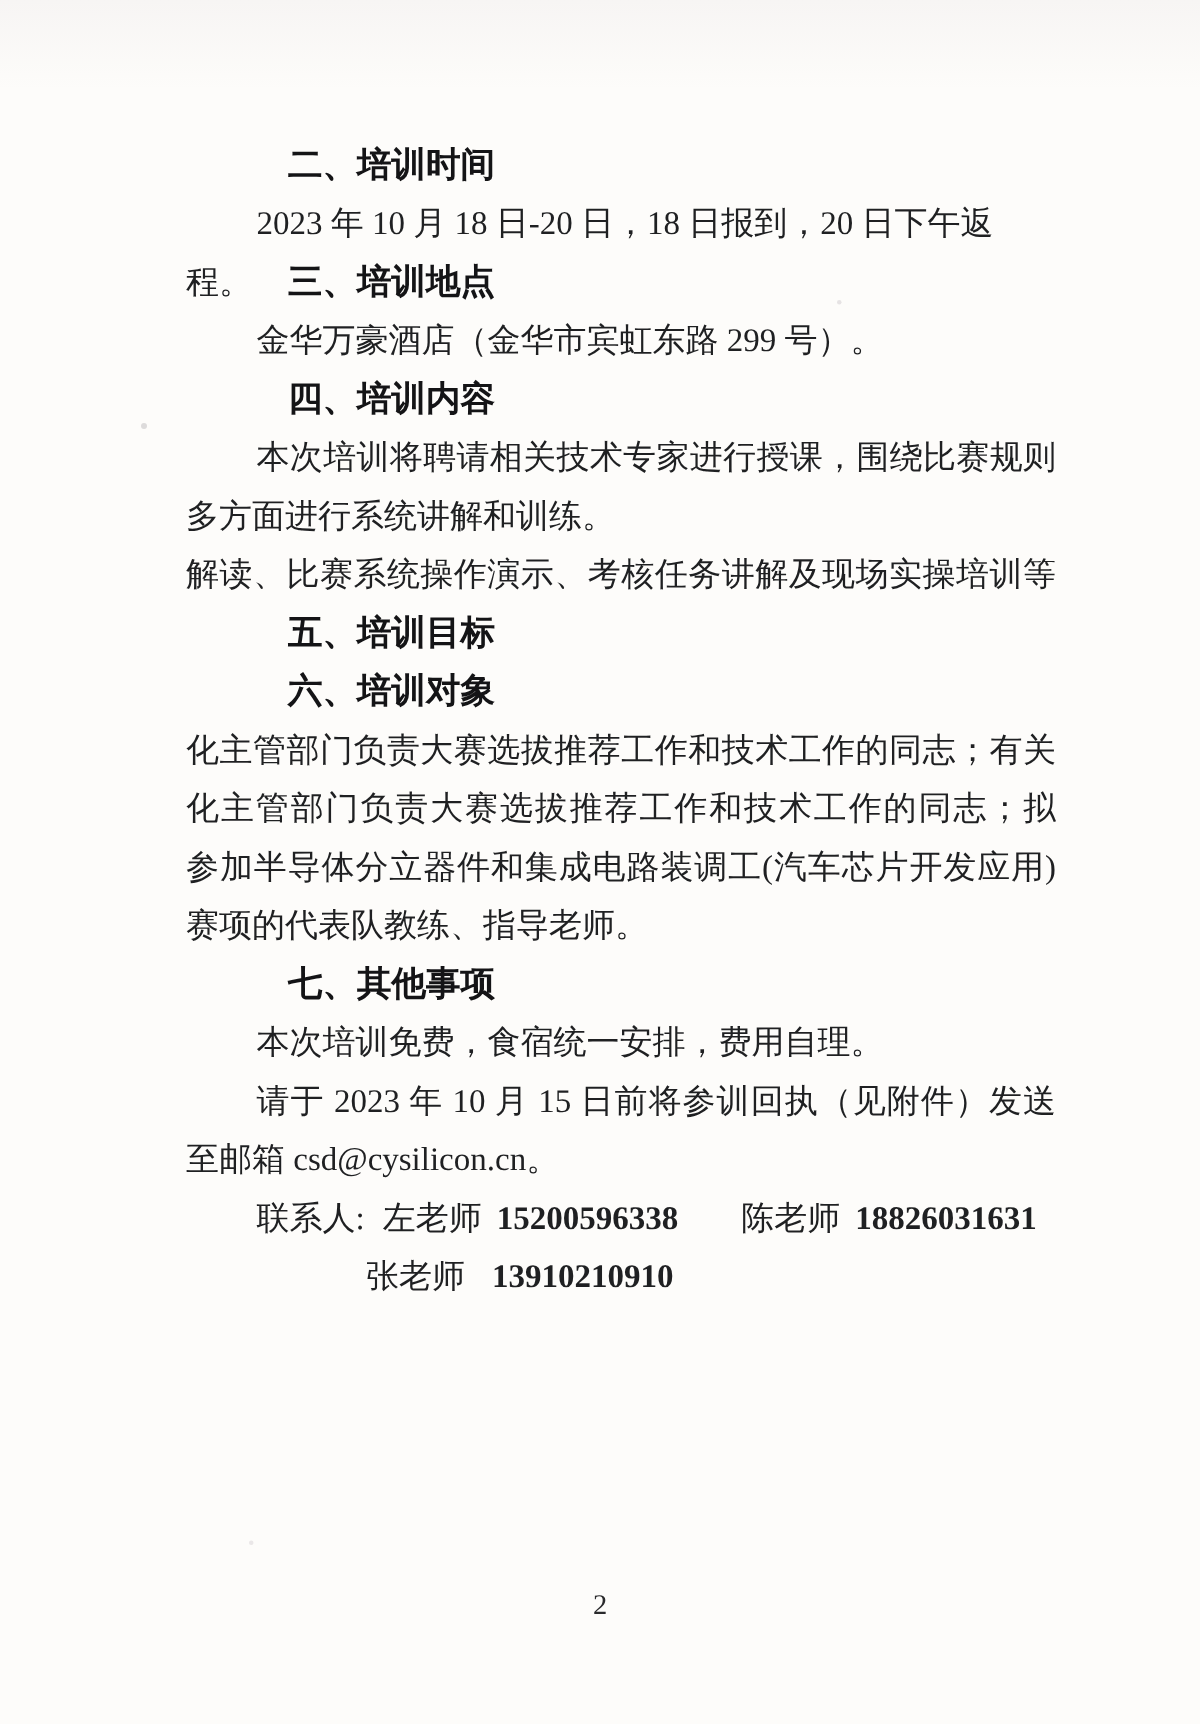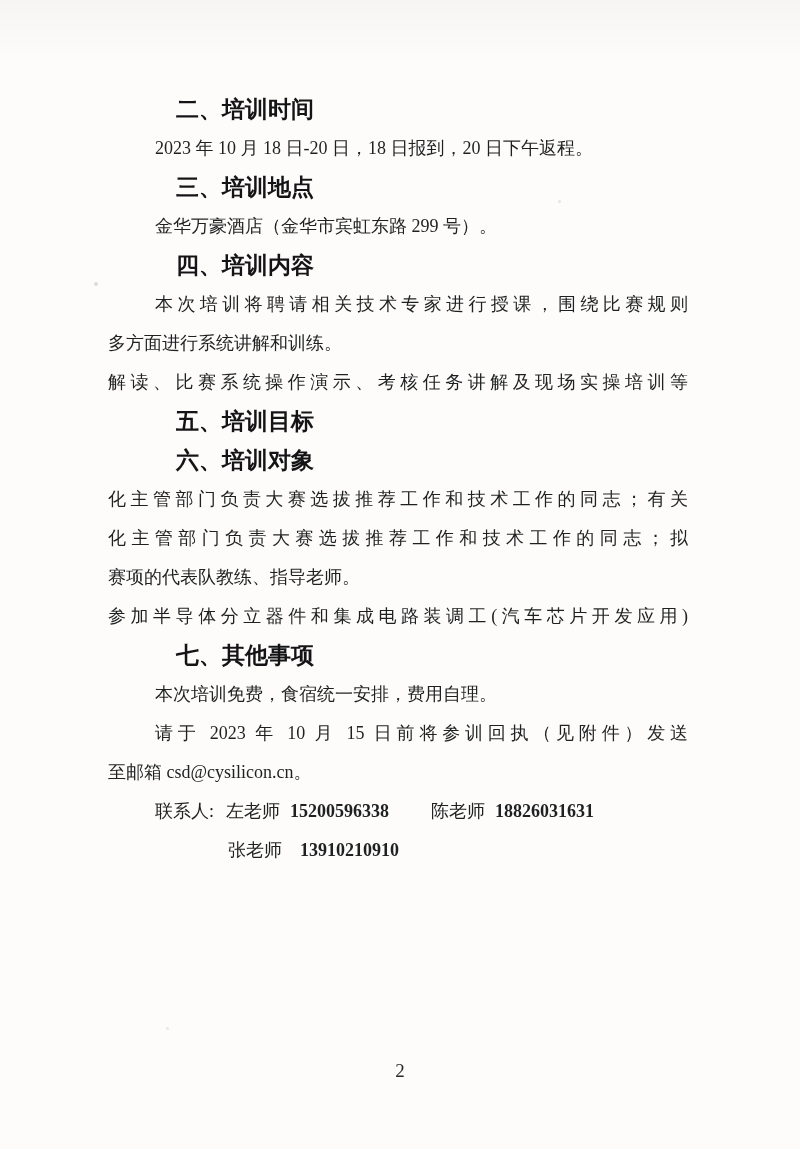--- a/index.html
+++ b/index.html
@@ -20,39 +20,39 @@
     position: absolute;
     left: 0; right: 0; top: 0;
     height: 70px;
     background: linear-gradient(180deg, rgba(203,194,199,0.12), rgba(203,194,199,0) 85%);
     pointer-events: none;
   }
 
   .doc-body {
     position: absolute;
     top: 90px;
-    left: 108px;
+    left: 124px;
     width: 580px;
   }
 
   .heading {
     font-family: "Liberation Sans", "DejaVu Sans", sans-serif;
     font-weight: 700;
     font-size: 23px;
     color: #141416;
     height: 39px;
     line-height: 39px;
     padding-left: 68px;
     white-space: nowrap;
   }
 
   .line {
     height: 39px;
     line-height: 39px;
-    font-size: 18px;
+    font-size: 22px;
     letter-spacing: 0;
   }
   .line.indent { text-indent: 47px; }
   .line.justify {
     text-align: justify;
     text-align-last: justify;
     text-justify: inter-character;
   }
 
   .contact-row .contact-label { margin-right: 12px; }
@@ -102,22 +102,22 @@
       <div class="para">
         <div class="line indent justify">本次培训将聘请相关技术专家进行授课，围绕比赛规则</div>
         <div class="line">多方面进行系统讲解和训练。</div>
         <div class="line justify">解读、比赛系统操作演示、考核任务讲解及现场实操培训等</div>
       </div>
       <div class="heading">五、培训目标</div>
       <div class="heading">六、培训对象</div>
       <div class="para">
         <div class="line justify">化主管部门负责大赛选拔推荐工作和技术工作的同志；有关</div>
         <div class="line justify">化主管部门负责大赛选拔推荐工作和技术工作的同志；拟</div>
+        <div class="line justify">参加半导体分立器件和集成电路装调工(汽车芯片开发应用)</div>
         <div class="line">赛项的代表队教练、指导老师。</div>
-        <div class="line justify">参加半导体分立器件和集成电路装调工(汽车芯片开发应用)</div>
       </div>
       <div class="heading">七、其他事项</div>
       <div class="para">
         <div class="line indent">本次培训免费，食宿统一安排，费用自理。</div>
       </div>
       <div class="para">
         <div class="line indent justify">请于 2023 年 10 月 15 日前将参训回执（见附件）发送</div>
         <div class="line">至邮箱 csd@cysilicon.cn。</div>
       </div>
       <div class="line contact-row indent"><span class="contact-label">联系人:</span><span class="contact-name">左老师</span><span class="contact-phone">15200596338</span><span class="contact-name">陈老师</span><span class="contact-phone">18826031631</span></div>

